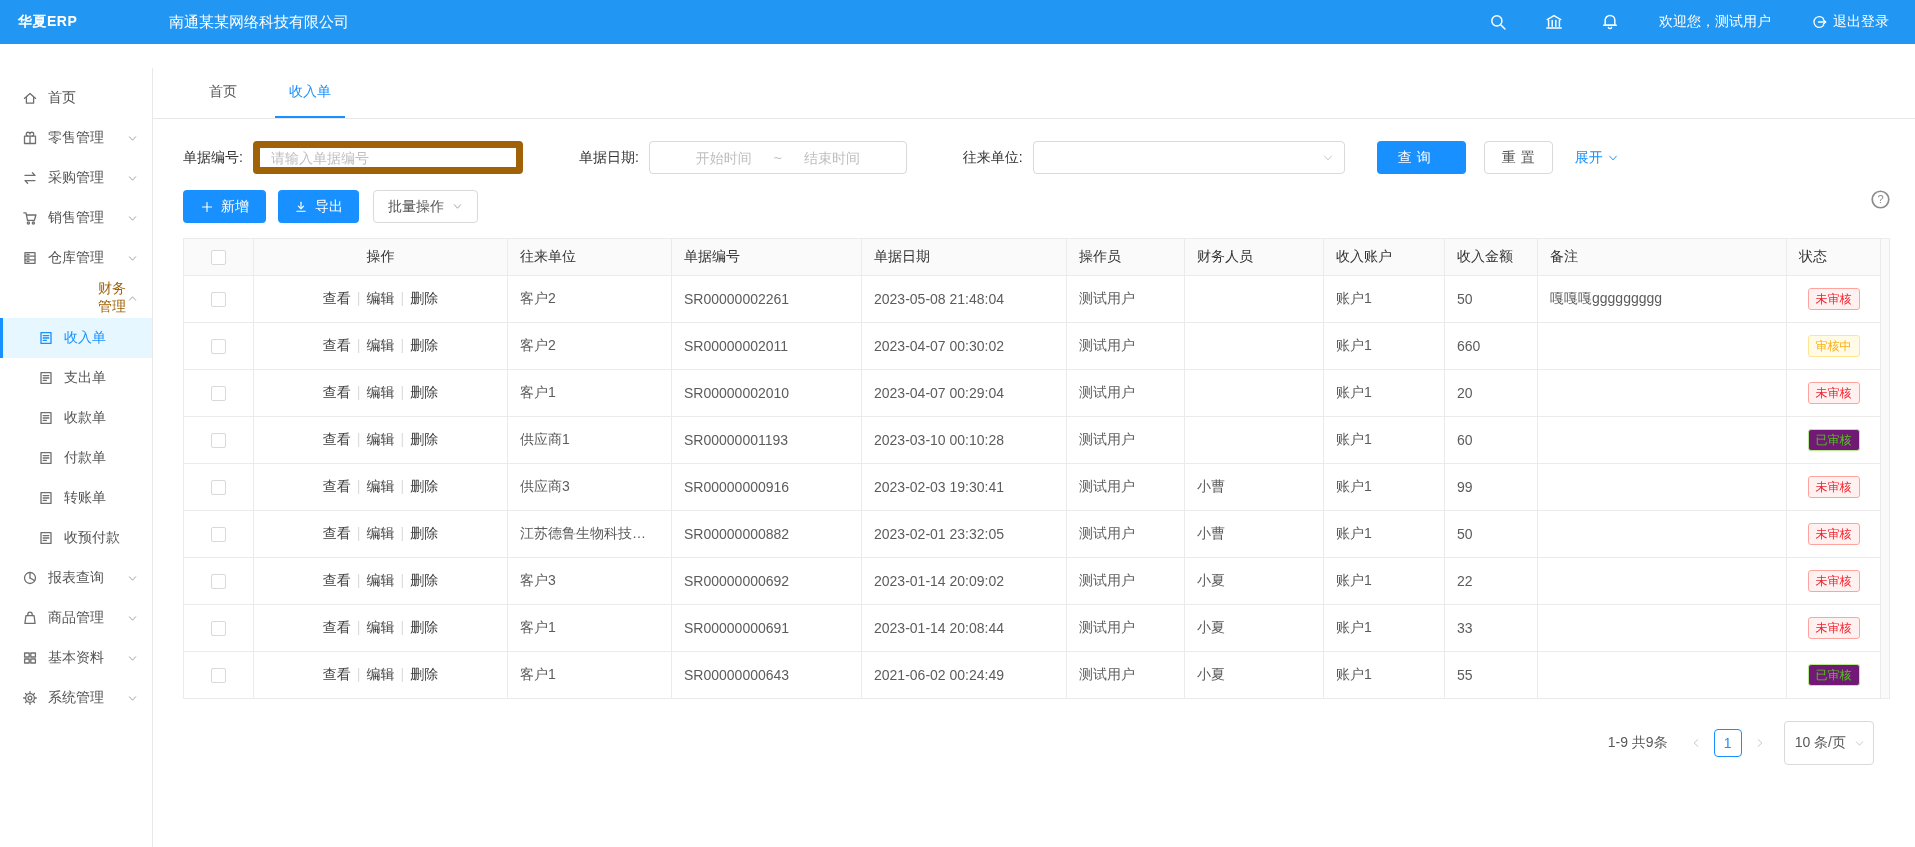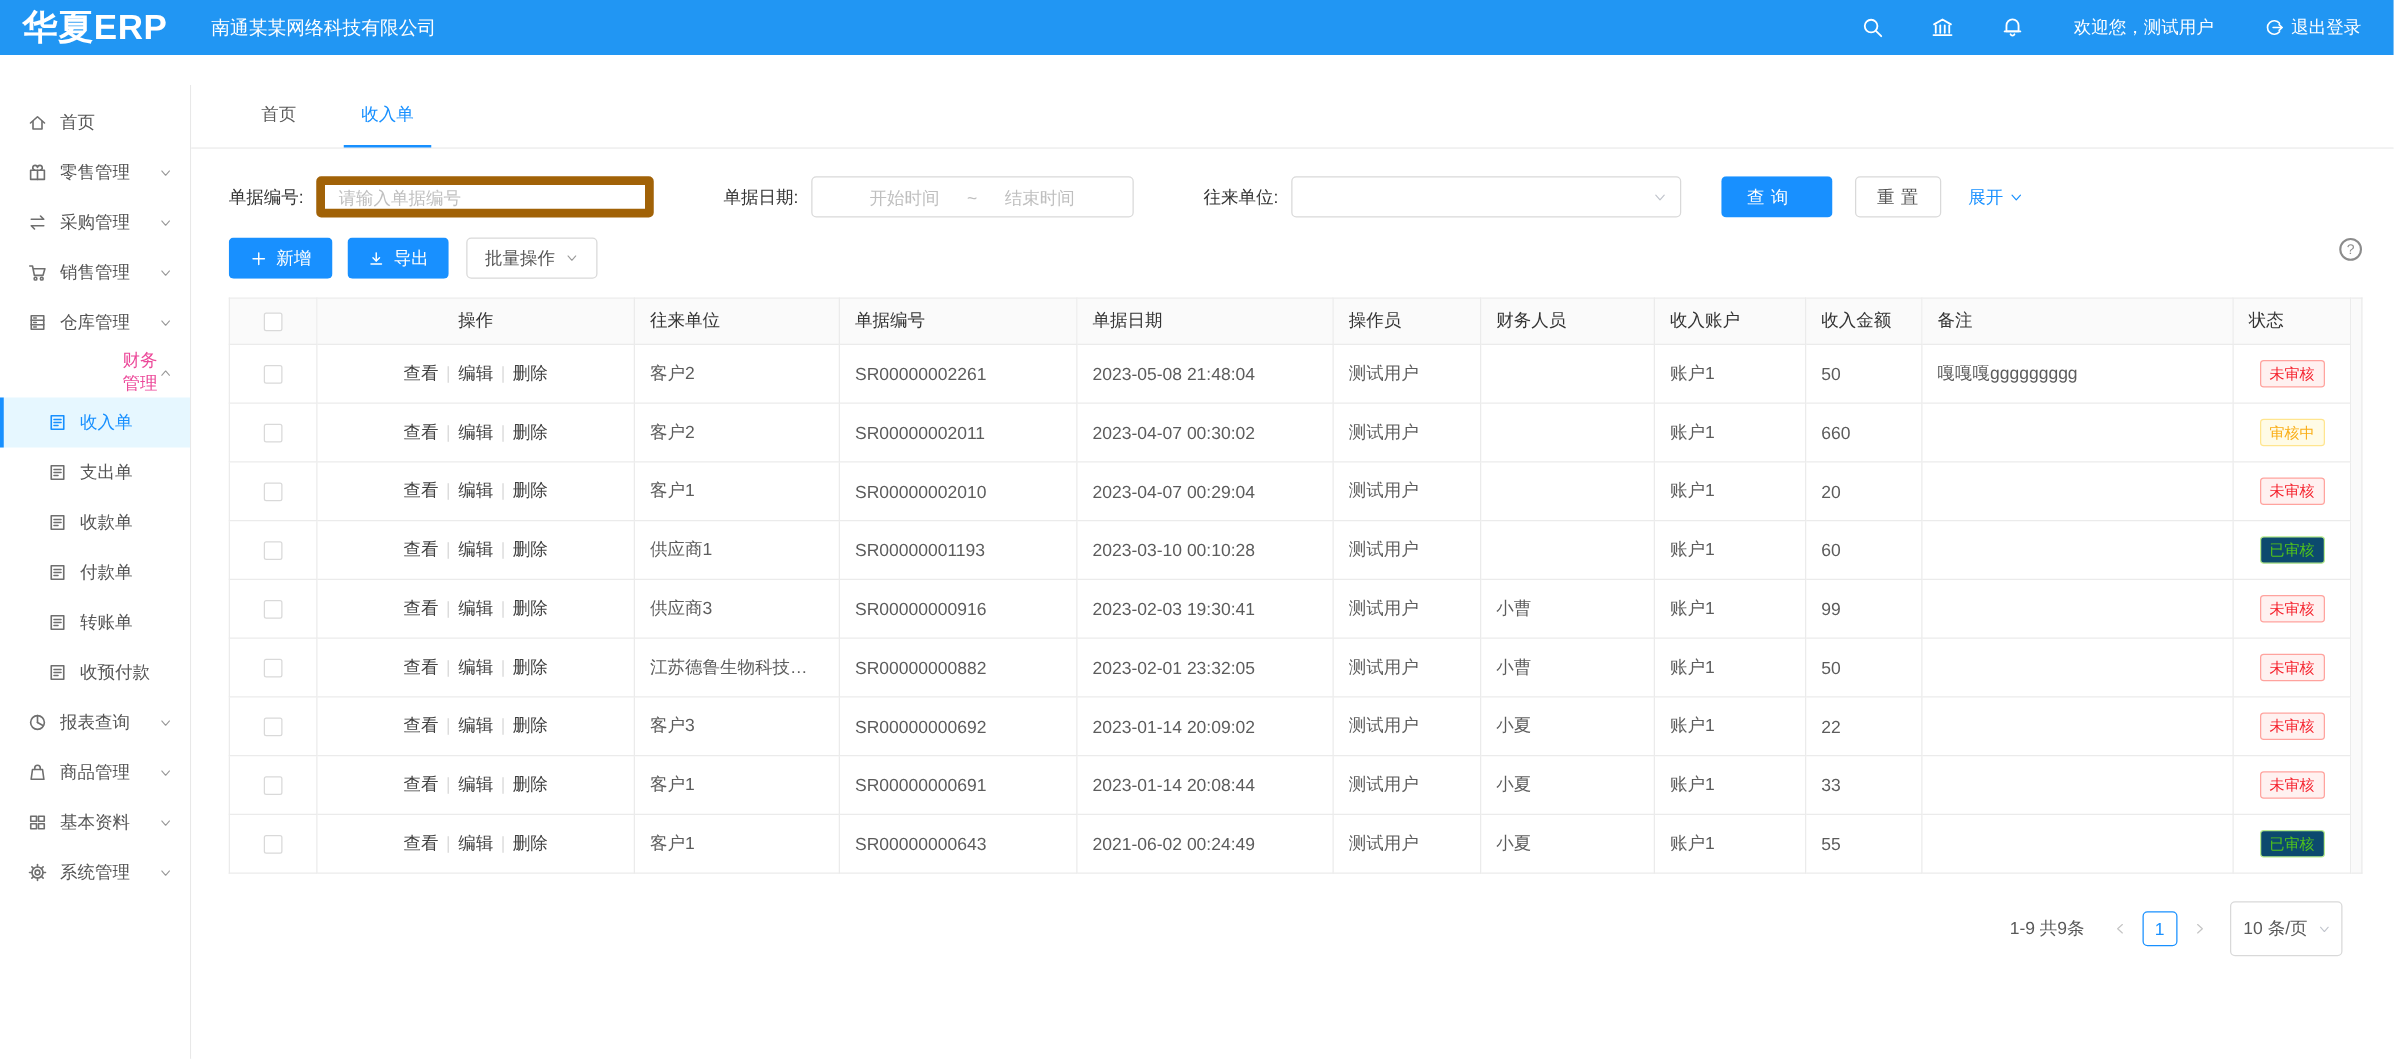--- a/index.html
+++ b/index.html
@@ -1,40 +1,40 @@
 <!DOCTYPE html>
 <html><head>
 <meta charset="utf-8">
 <style>
   * { box-sizing: border-box; }
   html,body { margin:0; padding:0; width:1915px; height:847px; overflow:hidden;
     font-family:"Liberation Sans","DejaVu Sans",sans-serif; background:#fff; color:#333; }
 
   
   .topbar { height:44px; background:#2196f3; display:flex; align-items:center; color:#fff; }
-  .logo { width:153px; padding-left:18px; font-size:28px; font-weight:bold; letter-spacing:0.5px; }
+  .logo { width:153px; padding-left:18px; font-size:14px; font-weight:bold; letter-spacing:0.5px; }
   .company { font-size:15px; margin-left:16px; }
   .topbar-right { margin-left:auto; display:flex; align-items:center; padding-right:26px; font-size:14px; }
   .top-icon { width:18px; height:18px; margin-left:38px; cursor:pointer; display:inline-flex; }
   .top-icon svg { width:18px; height:18px; }
   .welcome { margin-left:40px; }
   .logout { margin-left:40px; display:inline-flex; align-items:center; gap:6px; cursor:pointer; }
   .logout .top-icon { margin-left:0; width:16px; height:16px; }
   .logout .top-icon svg { width:16px; height:16px; }
 
   
   .layout { display:flex; height:803px;margin-top:24px; }
   .sidebar { width:153px; border-right:1px solid #e8e8e8; padding-top:10px; flex:none; background:#fff; }
   .side-item { height:40px; display:flex; align-items:center; padding:0 14px 0 22px;
     font-size:14px; color:#545454; cursor:pointer; position:relative; }
   .side-item .micon { width:16px; height:16px; margin-right:10px; color:#6f6f6f; flex:none; display:inline-flex; }
   .side-item .micon svg { width:16px; height:16px; }
   .side-item .chev { margin-left:auto; width:11px; height:11px; color:#999; display:inline-flex; }
   .side-item .chev svg { width:11px; height:11px; }
-  .side-item.parent-active, .side-item.parent-active .micon { color:#ec4899;padding-left:44px; }
+  .side-item.parent-active, .side-item.parent-active .micon { color:#a16207;padding-left:44px; }
   .sub-item { padding-left:38px; }
   .sub-item.active { background:#e6f7ff; color:#1890ff; }
   .sub-item.active .micon { color:#1890ff; }
   .sub-item.active::before { content:""; position:absolute; left:0; top:0; bottom:0; width:3px; background:#1890ff; }
 
   .main { flex:1; display:flex; flex-direction:column; min-width:0; }
   .tabbar { height:51px; border-bottom:1px solid #e8e8e8; display:flex; padding-left:42px; background:#fff; }
   .tab { display:flex; align-items:center; padding:0 14px; margin-right:24px; font-size:14px;
     color:#5a5a5a; cursor:pointer; border-bottom:2px solid transparent; }
   .tab.active { color:#1890ff; border-bottom-color:#1890ff; }
@@ -90,21 +90,21 @@
   td { height:47px; background:#fff; }
   th.c, td.c { text-align:center; }
   .scroll-gutter { width:10px; background:#fafafa; border:1px solid #ebebeb; border-left:none; }
   .cb { display:inline-block; width:15px; height:15px; border:1px solid #d9d9d9; border-radius:2px;
     background:#fff; vertical-align:middle; cursor:pointer; }
   .act-link { color:#404040; cursor:pointer; }
   .act-sep { color:#dcdcdc; margin:0 6px; }
   .badge { display:inline-block; font-size:12px; line-height:1; padding:4px 7px; border-radius:3px; }
   .badge.unaudited { color:#f5222d; background:#fff1f0; border:1px solid #ffa39e; }
   .badge.auditing  { color:#faad14; background:#fffbe6; border:1px solid #ffe58f; }
-  .badge.audited   { color:#52c41a; background:#0c4a6e; border:1px solid #b7eb8f; }
+  .badge.audited   { color:#52c41a; background:#701a75; border:1px solid #b7eb8f; }
 
   
   .pagination { margin-top:22px; display:flex; justify-content:flex-end; align-items:center;
     padding-right:16px; font-size:14px; color:#595959; }
   .pg-total { margin-right:14px; }
   .pg-arrow { width:28px; height:28px; display:inline-flex; align-items:center; justify-content:center;
     color:#c5c5c5; cursor:pointer; }
   .pg-arrow svg { width:12px; height:12px; }
   .pg-num { width:28px; height:28px; border:1px solid #1890ff; border-radius:4px; color:#1890ff;
     display:inline-flex; align-items:center; justify-content:center; margin:0 4px; background:#fff; cursor:pointer; }

